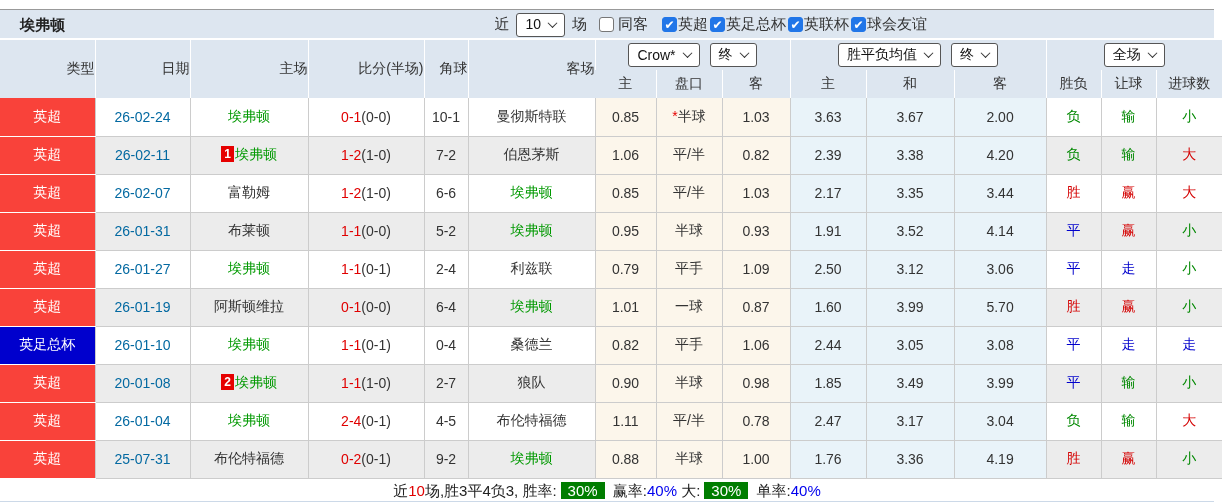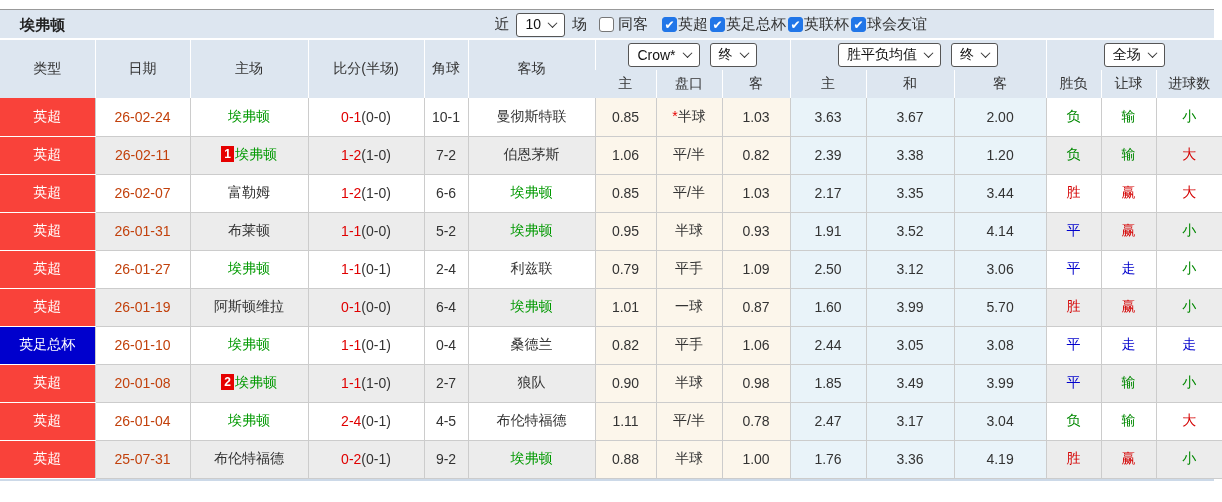--- a/index.html
+++ b/index.html
@@ -101,41 +101,41 @@
     background: #dde6f0;
     font-weight: normal;
     color: #333;
     border-left: 1px solid #fff;
     vertical-align: middle;
     text-align: center;
   }
   thead th:first-child { border-left: none; }
   thead tr.selrow th { height: 30px; padding: 2px 0; }
   thead tr.subrow th { height: 28px; }
-  thead th.span2 { height: 58px; }
+  thead th.span2 { height: 58px; text-align: right; }
   .selgroup { display: flex; align-items: center; justify-content: center; gap: 10px; }
   tbody td {
     height: 38px;
     text-align: center;
     vertical-align: middle;
     border-left: 1px solid #ccc;
     border-bottom: 1px solid #ccc;
     background: #fff;
     color: #333;
   }
   tbody td:first-child { border-left: none; }
   tbody tr:nth-child(even) td { background: #ececec; }
   tbody tr td.c-odds { background: #fcf6eb; }
   tbody tr td.c-avg  { background: #e9f3f9; }
   td.c-league {
     color: #fff;
     border-bottom: 1px solid #fff;
     font-size: 14px;
   }
-  td.c-date { color: #c2410c; }
+  td.c-date { color: #0369a1; }
   .green-team { color: #009900; }
   .ft { color: #e00000; }
   .ht { color: #333; }
   .num-badge {
     display: inline-block;
     background: #e60000;
     color: #fff;
     font-size: 12px;
     font-weight: bold;
     min-width: 13px;
@@ -300,21 +300,21 @@
     <td class="c-date">26-02-11</td>
     <td><span class="num-badge">1</span><span class="green-team">埃弗顿</span></td>
     <td><span class="ft">1-2</span><span class="ht">(1-0)</span></td>
     <td>7-2</td>
     <td><span>伯恩茅斯</span></td>
     <td class="c-odds">1.06</td>
     <td class="c-odds"><span>平/半</span></td>
     <td class="c-odds">0.82</td>
     <td class="c-avg">2.39</td>
     <td class="c-avg">3.38</td>
-    <td class="c-avg">1.20</td>
+    <td class="c-avg">4.20</td>
     <td style="color: rgb(0, 136, 0);">负</td>
     <td style="color: rgb(0, 136, 0);">输</td>
     <td style="color: rgb(212, 0, 0);">大</td>
   </tr>
         <tr>
     <td class="c-league" style="background: rgb(249, 66, 58);">英超</td>
     <td class="c-date">26-02-07</td>
     <td><span>富勒姆</span></td>
     <td><span class="ft">1-2</span><span class="ht">(1-0)</span></td>
     <td>6-6</td>
@@ -444,14 +444,20 @@
     <td class="c-avg">1.76</td>
     <td class="c-avg">3.36</td>
     <td class="c-avg">4.19</td>
     <td style="color: rgb(212, 0, 0);">胜</td>
     <td style="color: rgb(212, 0, 0);">赢</td>
     <td style="color: rgb(0, 136, 0);">小</td>
   </tr>
       </tbody>
   </table>
 
+  <div class="footer">
+    <span>近</span><span class="red">10</span><span>场,胜3平4负3, 胜率:</span><span class="badge">30%</span>
+    <span>赢率:</span><span class="blue">40%</span>
+    <span>大:</span><span class="badge">30%</span>
+    <span>单率:</span><span class="blue">40%</span>
+  </div>
 
 </div>
 
 </body></html>

